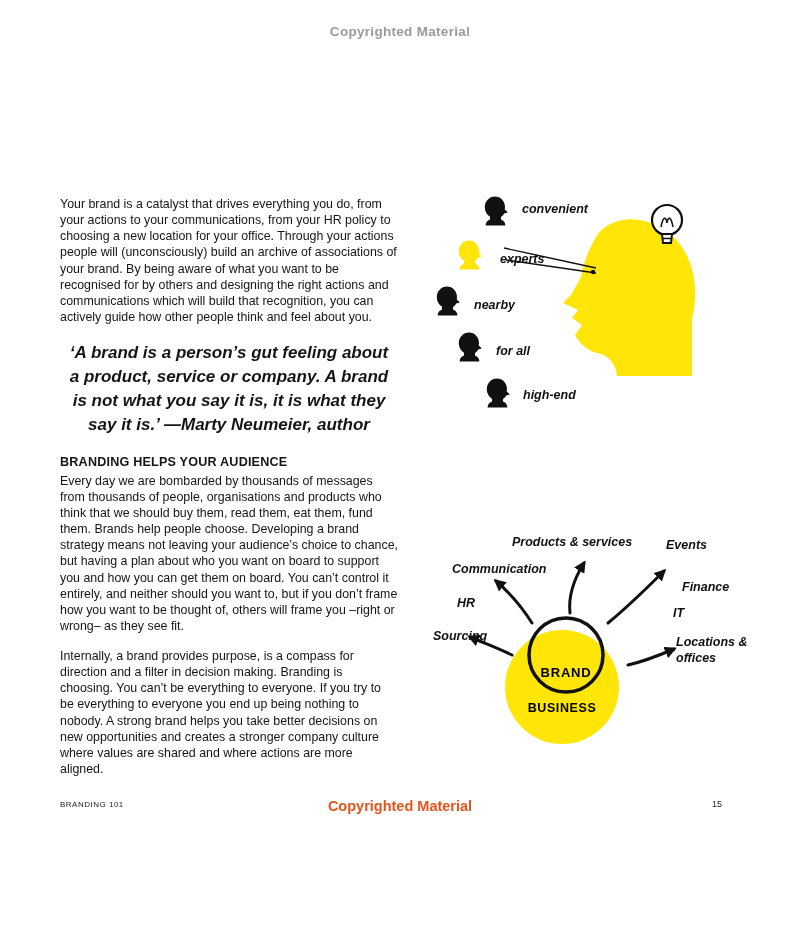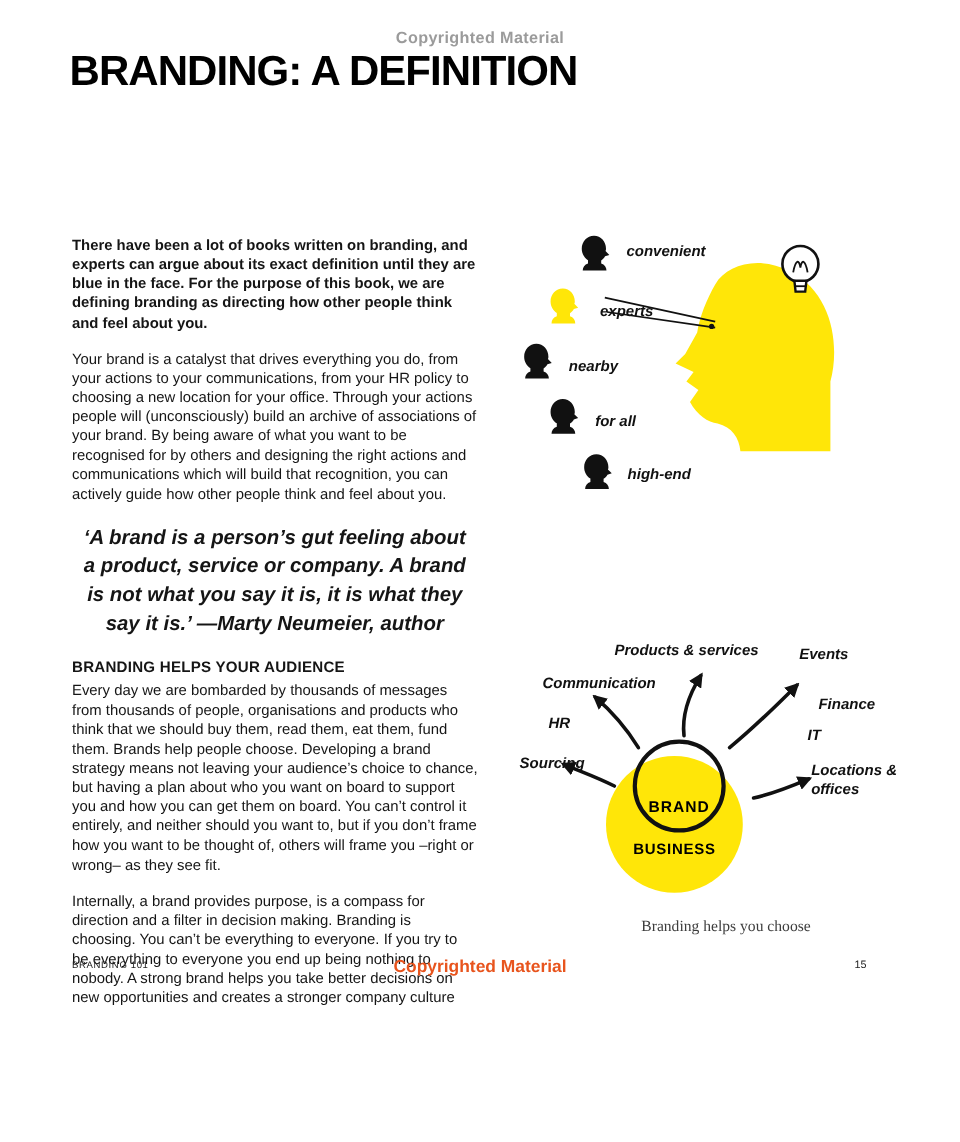--- a/index.html
+++ b/index.html
@@ -55,24 +55,22 @@
   }
   .page-num { position:absolute; right:78px; bottom:31px; font-size:9px; color:#222; }
 </style>
 </head>
 <body>
 
 <div class="page">
 
   <div class="watermark-top">Copyrighted Material</div>
 
-  <h1 class="title">BRANDING: A DEFINITION</h1>
 
   <div class="col-left">
-    <p class="intro">There have been a lot of books written on branding, and experts can argue about its exact definition until they are blue in the face. For the purpose of this book, we are defining branding as directing how other people think and feel about you.</p>
     <p>Your brand is a catalyst that drives everything you do, from your actions to your communications, from your HR policy to choosing a new location for your office. Through your actions people will (unconsciously) build an archive of associations of your brand. By being aware of what you want to be recognised for by others and designing the right actions and communications which will build that recognition, you can actively guide how other people think and feel about you.</p>
     <p class="quote">‘A brand is a person’s gut feeling about a product, service or company. A brand is not what you say it is, it is what they say it is.’ —Marty Neumeier, author</p>
     <h2 class="sec-heading">BRANDING HELPS YOUR AUDIENCE</h2>
     <p>Every day we are bombarded by thousands of messages from thousands of people, organisations and products who think that we should buy them, read them, eat them, fund them. Brands help people choose. Developing a brand strategy means not leaving your audience’s choice to chance, but having a plan about who you want on board to support you and how you can get them on board. You can’t control it entirely, and neither should you want to, but if you don’t frame how you want to be thought of, others will frame you –right or wrong– as they see fit.</p>
     <p>Internally, a brand provides purpose, is a compass for direction and a filter in decision making. Branding is choosing. You can’t be everything to everyone. If you try to be everything to everyone you end up being nothing to nobody. A strong brand helps you take better decisions on new opportunities and creates a stronger company culture where values are shared and where actions are more aligned.</p>
   </div>
 
   <div class="figure fig1">
     <svg width="350" height="260" viewBox="0 0 350 260">
       <defs>
@@ -129,19 +127,18 @@
 
     <span class="fig-label" style="left:22px;top:37px">Communication</span>
     <span class="fig-label" style="left:82px;top:10px">Products &amp; services</span>
     <span class="fig-label" style="left:236px;top:13px">Events</span>
     <span class="fig-label" style="left:27px;top:71px">HR</span>
     <span class="fig-label" style="left:252px;top:55px">Finance</span>
     <span class="fig-label" style="left:243px;top:81px">IT</span>
     <span class="fig-label" style="left:3px;top:104px">Sourcing</span>
     <span class="fig-label" style="left:246px;top:110px;width:82px;white-space:normal;line-height:1.25">Locations &amp; offices</span>
   </div>
-  <div class="caption" style="left:430px;top:764px;width:350px">Branding helps you choose</div>
 
   <div class="footer-left">BRANDING 101</div>
   <div class="watermark-bottom">Copyrighted Material</div>
   <div class="page-num">15</div>
 
 </div>
 
 </body></html>

